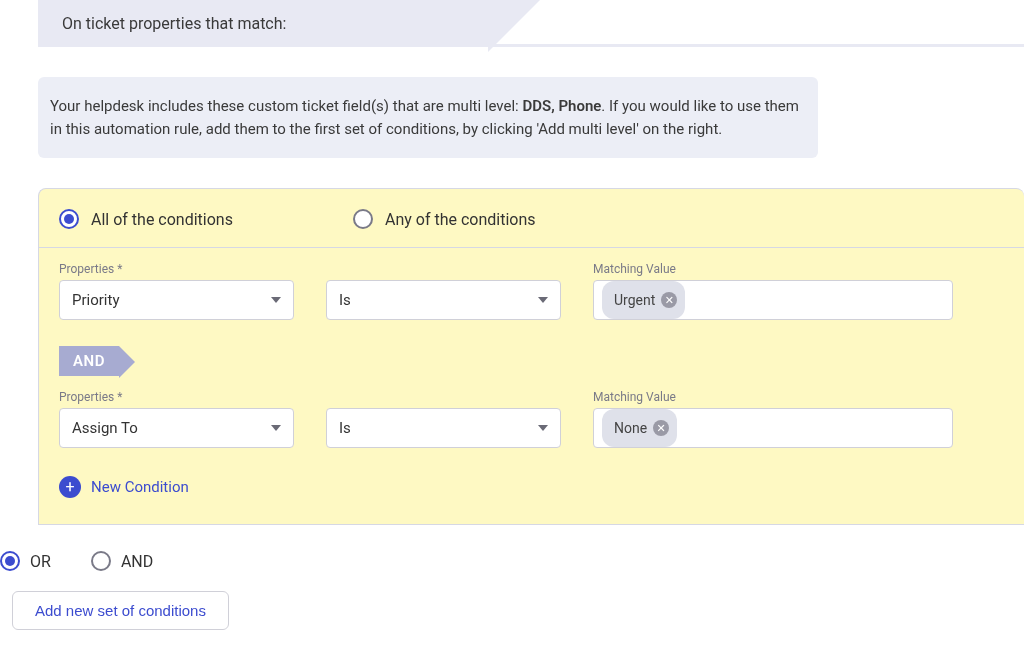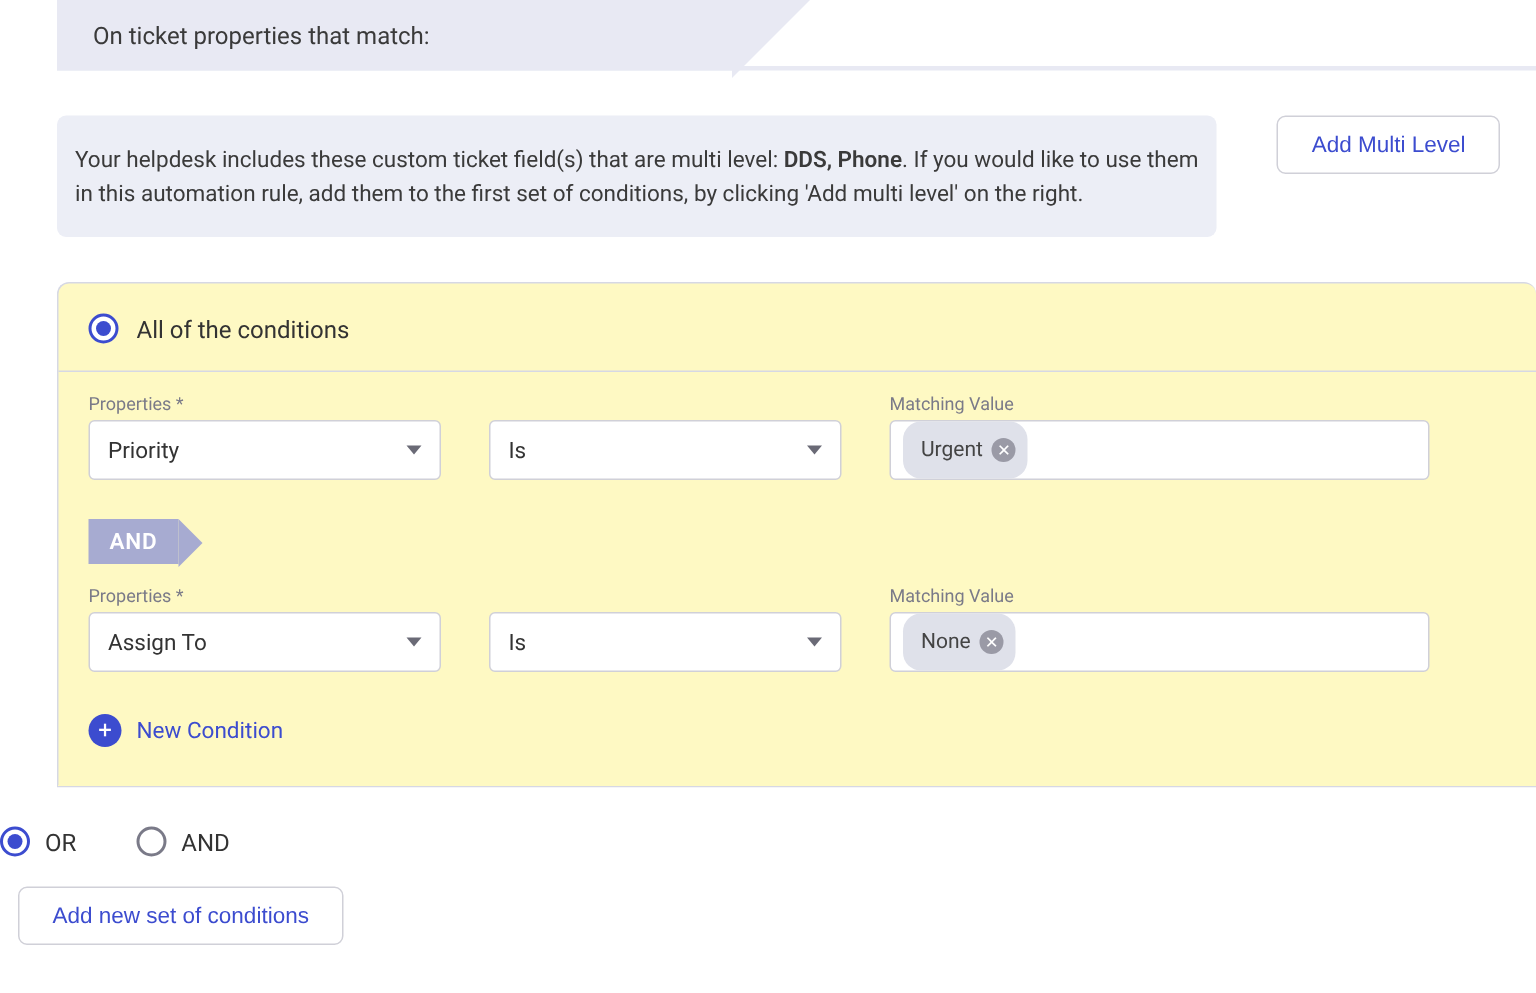--- a/index.html
+++ b/index.html
@@ -144,32 +144,35 @@
 
   <div class="header-bar">
     <span>On ticket properties that match:</span>
   </div>
   <div class="hdr-shelf"></div>
 
   <div class="info-row">
     <div class="info-box">
       <span>Your helpdesk includes these custom ticket field(s) that are multi level: </span><b>DDS, Phone</b><span>. If you would like to use them in this automation rule, add them to the first set of conditions, by clicking 'Add multi level' on the right.</span>
     </div>
-    <button class="btn link">Add Multi Level</button>
   </div>
 
   <div class="cond-box">
 
     <div class="radio-row">
       <div class="opt">
         <span class="radio sel">
             <span class="dot"></span>
           </span>
         <span>All of the conditions</span>
       </div>
+      <div class="opt">
+        <span class="radio"></span>
+        <span>Any of the conditions</span>
+      </div>
     </div>
 
     <div class="divider"></div>
 
     
     <div class="cond-row">
       <div>
         <div class="field-label">Properties *</div>
         <div class="select">
           <span>Priority</span>

